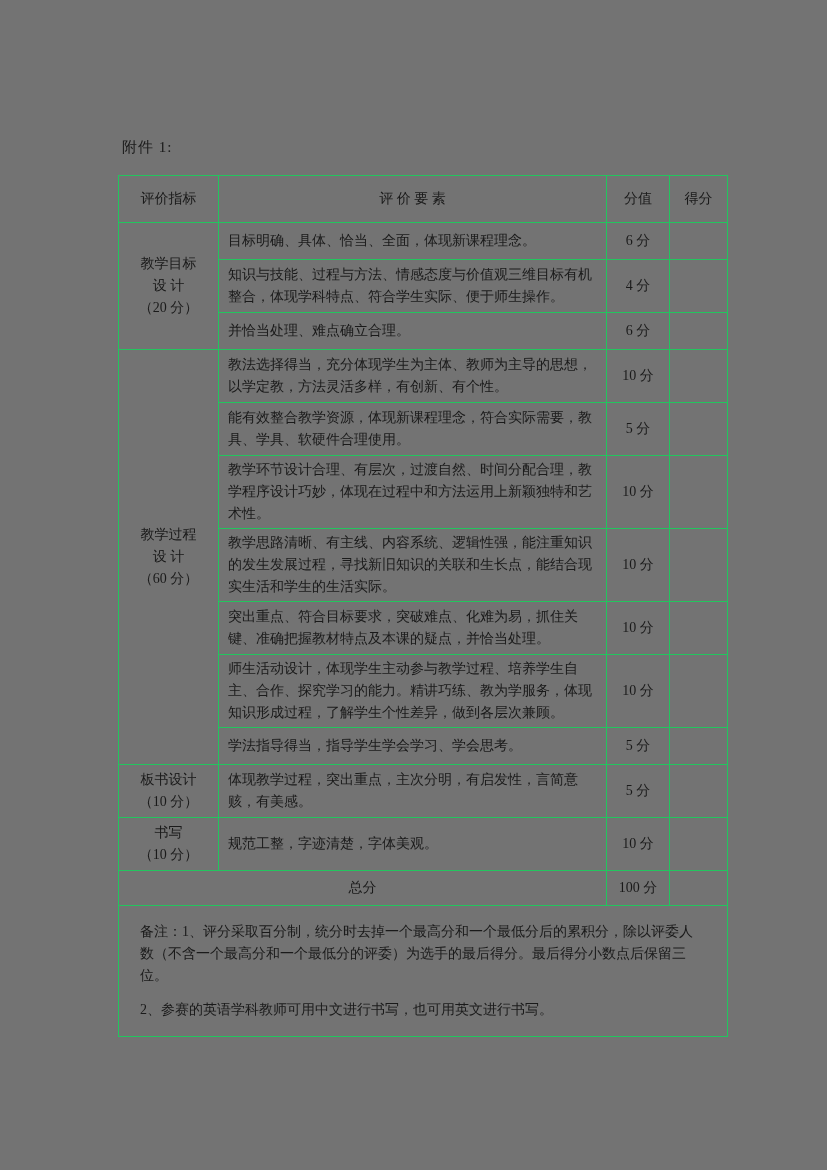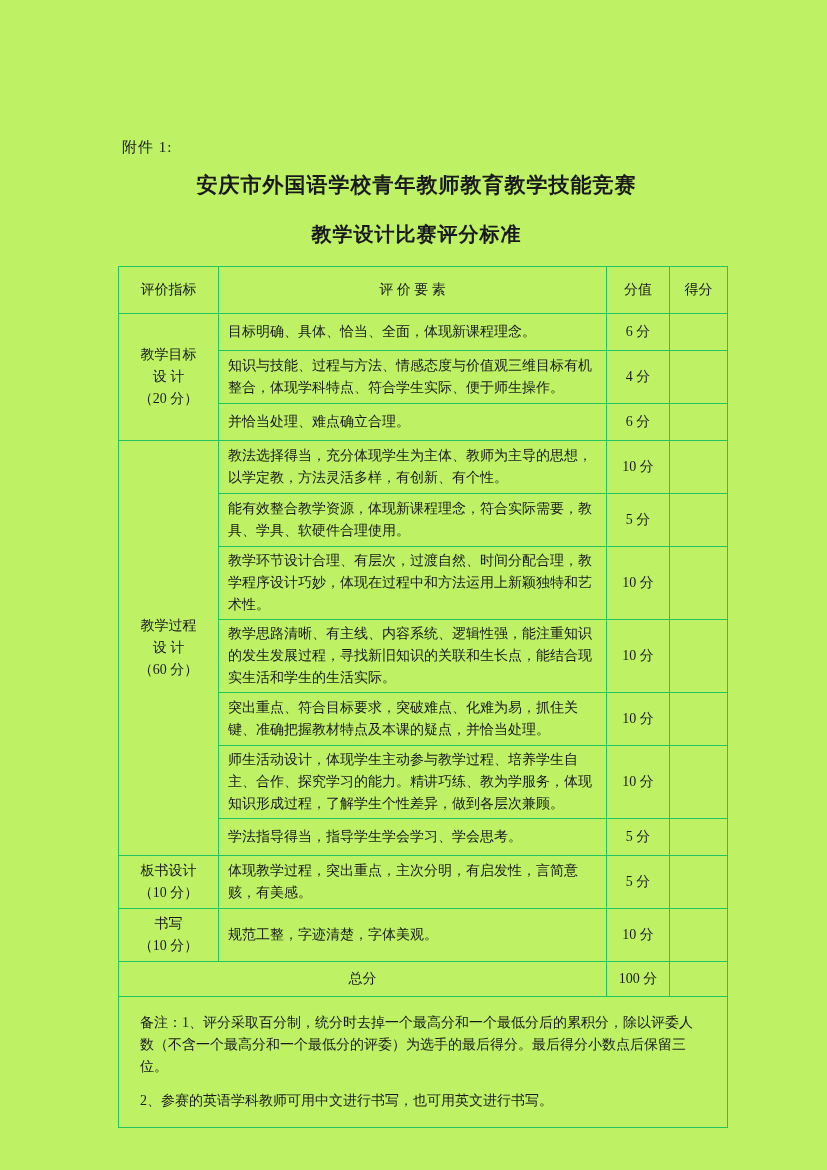--- a/index.html
+++ b/index.html
@@ -3,21 +3,21 @@
 <meta charset="utf-8">
 <style>
   html,body{margin:0;padding:0;}
   body{
     width:827px;height:1170px;
     background:#ffffff;
     color:#1a1a1a;
     font-family:"Liberation Serif","DejaVu Serif",serif;
     position:relative;
   }
-  .page{width:827px;height:1170px;overflow:hidden;background:#bef264;}
+  .page{width:827px;height:1170px;overflow:hidden;background:#737373;}
   .attachment{
     margin:138px 0 0 122px;
     font-size:15px;
     letter-spacing:1px;
   }
   .heading-wrap{width:609px;margin-left:112px;text-align:center;}
   .doc-title{
     margin-top:14px;
     font-family:"Liberation Sans","DejaVu Sans",sans-serif;
     font-weight:bold;
@@ -66,24 +66,20 @@
   }
   .note-line{margin:12px;}
 </style>
 </head>
 <body>
 
 <div class="page">
 
   <div class="attachment">附件 1:</div>
 
-  <div class="heading-wrap">
-    <div class="doc-title">安庆市外国语学校青年教师教育教学技能竞赛</div>
-    <div class="doc-subtitle">教学设计比赛评分标准</div>
-  </div>
 
   <table class="scoring">
     <colgroup>
       <col style="width:100px">
       <col style="width:388px">
       <col style="width:63px">
       <col style="width:58px">
     </colgroup>
     <thead>
       <tr>

